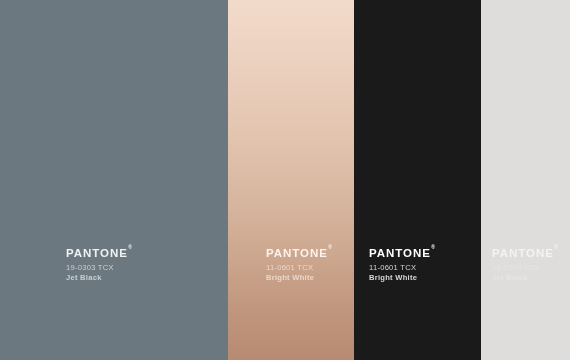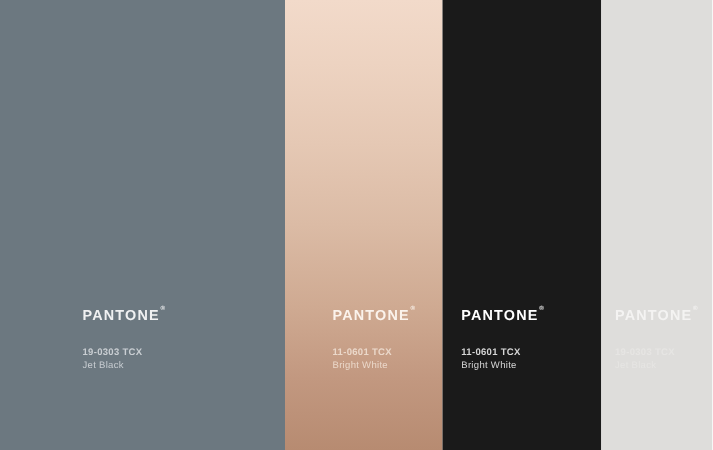--- a/index.html
+++ b/index.html
@@ -61,28 +61,28 @@
     font-size:5px;
     font-weight:bold;
     letter-spacing:0;
     vertical-align:super;
     position:relative;
     top:-3px;
     left:0.5px;
   }
   .code {
     font-size:7.6px;
-    font-weight:bold;
+    font-weight:normal;
     letter-spacing:0.25px;
     line-height:10px;
-    margin-top:16px;
+    margin-top:2px;
   }
   .name {
     font-size:7.6px;
-    font-weight:normal;
+    font-weight:bold;
     letter-spacing:0.25px;
     line-height:10px;
   }
 
   
   .swatch-1 .brand { color:#F0F1F2; }
   .swatch-1 .code,
   .swatch-1 .name { color:#C9CED2; }
 
   .swatch-2 .brand { color:#FBF3EC; }

